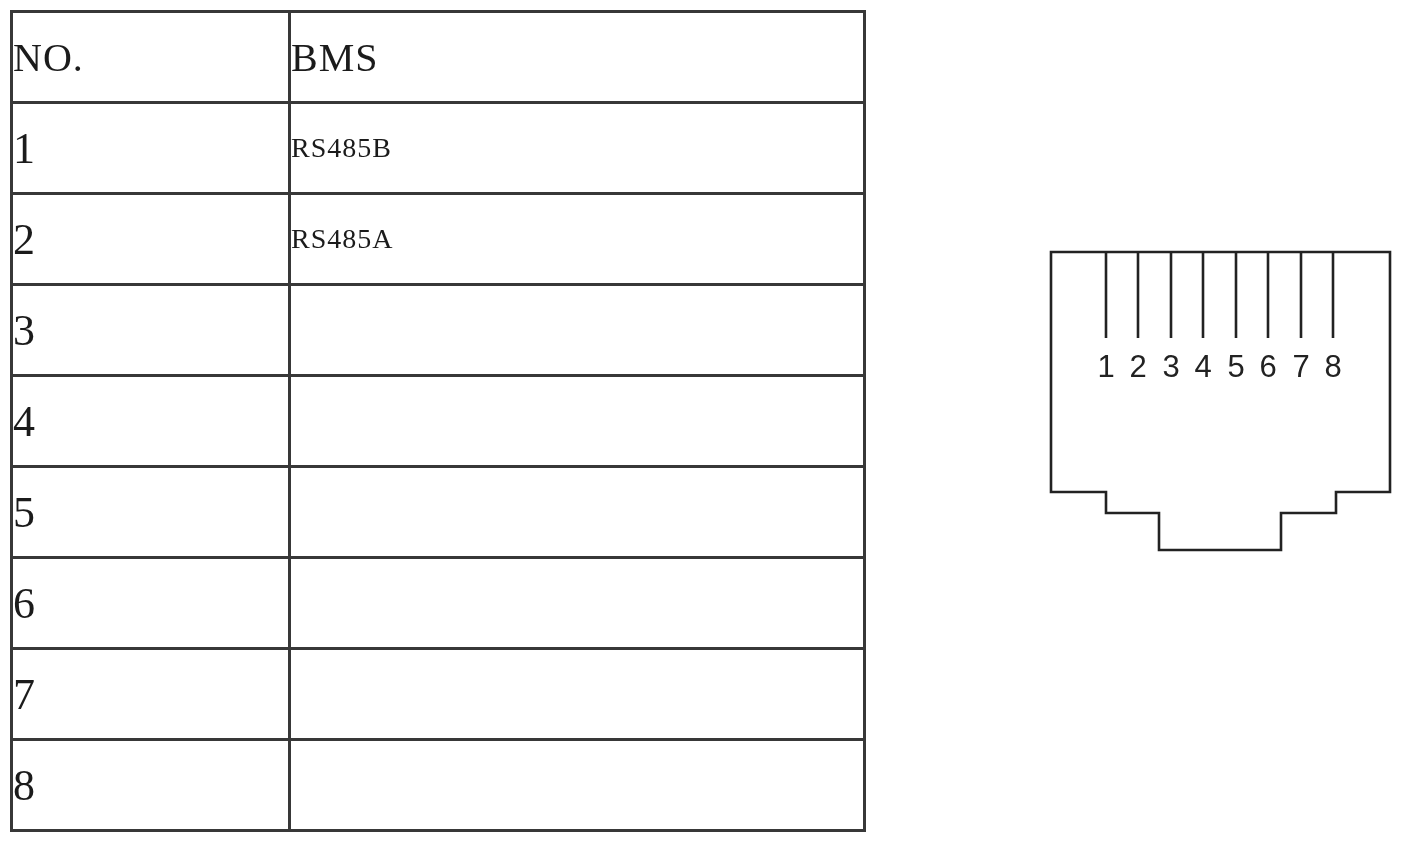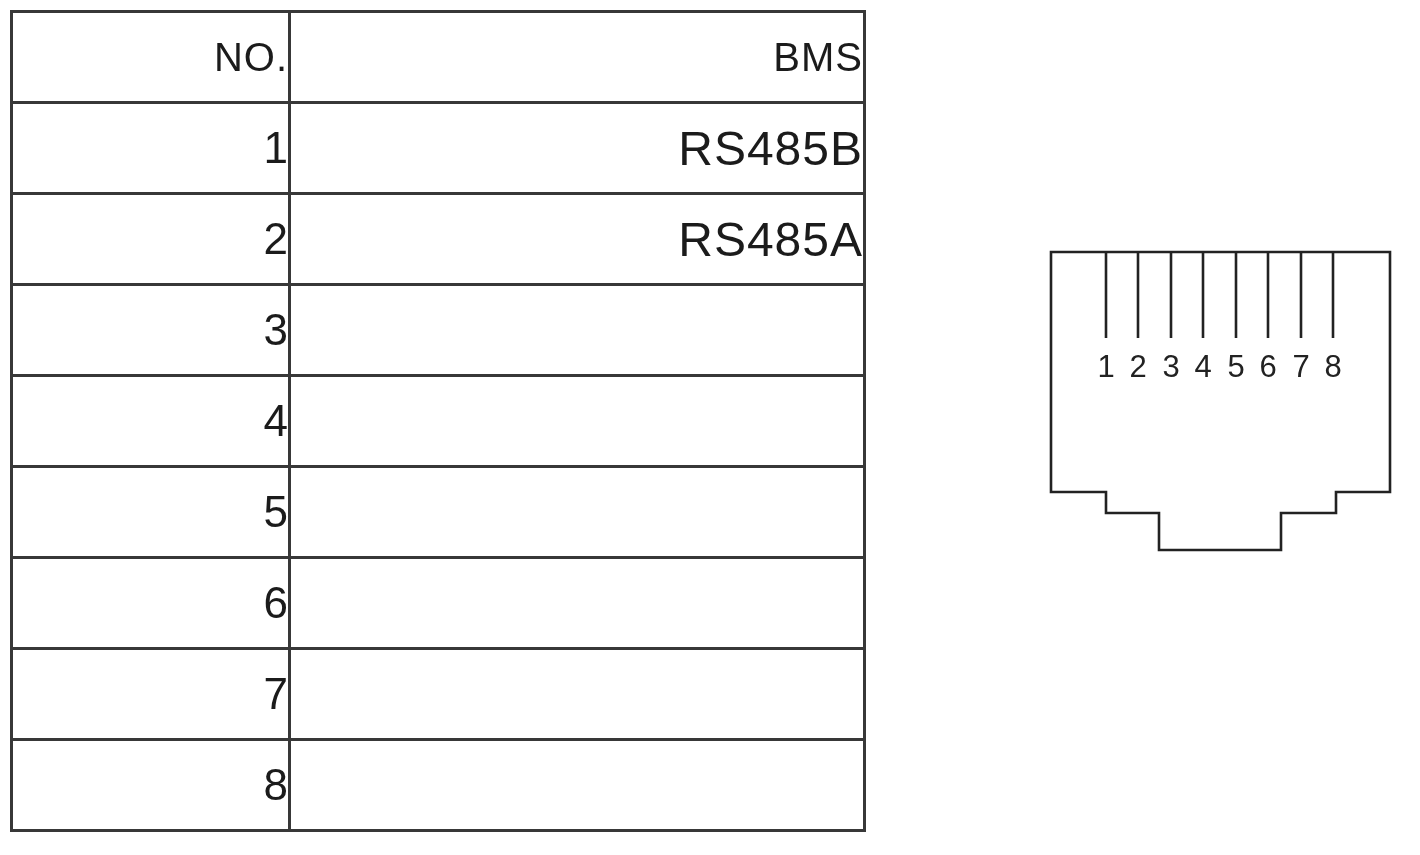--- a/index.html
+++ b/index.html
@@ -26,31 +26,32 @@
   table.pin-table {
     border-collapse: collapse;
     table-layout: fixed;
     width: 847px;
   }
   table.pin-table th,
   table.pin-table td {
     border: 3px solid #383838;
     height: 88px;
     padding: 0;
-    text-align: right;
+    text-align: left;
     vertical-align: middle;
     font-weight: normal;
     white-space: nowrap;
     overflow: hidden;
+    font-family: Liberation Serif, serif;
   }
   th.col-no, td.cell-no { width: 275px; }
   th.col-bms, td.cell-bms { width: 572px; }
   th.col-no, th.col-bms { font-size: 40px; letter-spacing: 1px; }
   td.cell-no  { font-size: 44px; }
-  td.cell-bms { font-size: 48px; letter-spacing: 1px; }
+  td.cell-bms { font-size: 28px; letter-spacing: 1px; }
   .rj45 {
     position: absolute;
     left: 1040px;
     top: 245px;
   }
   .rj45 text {
     font-family: "Liberation Sans", sans-serif;
     font-size: 31px;
     fill: #222222;
   }

